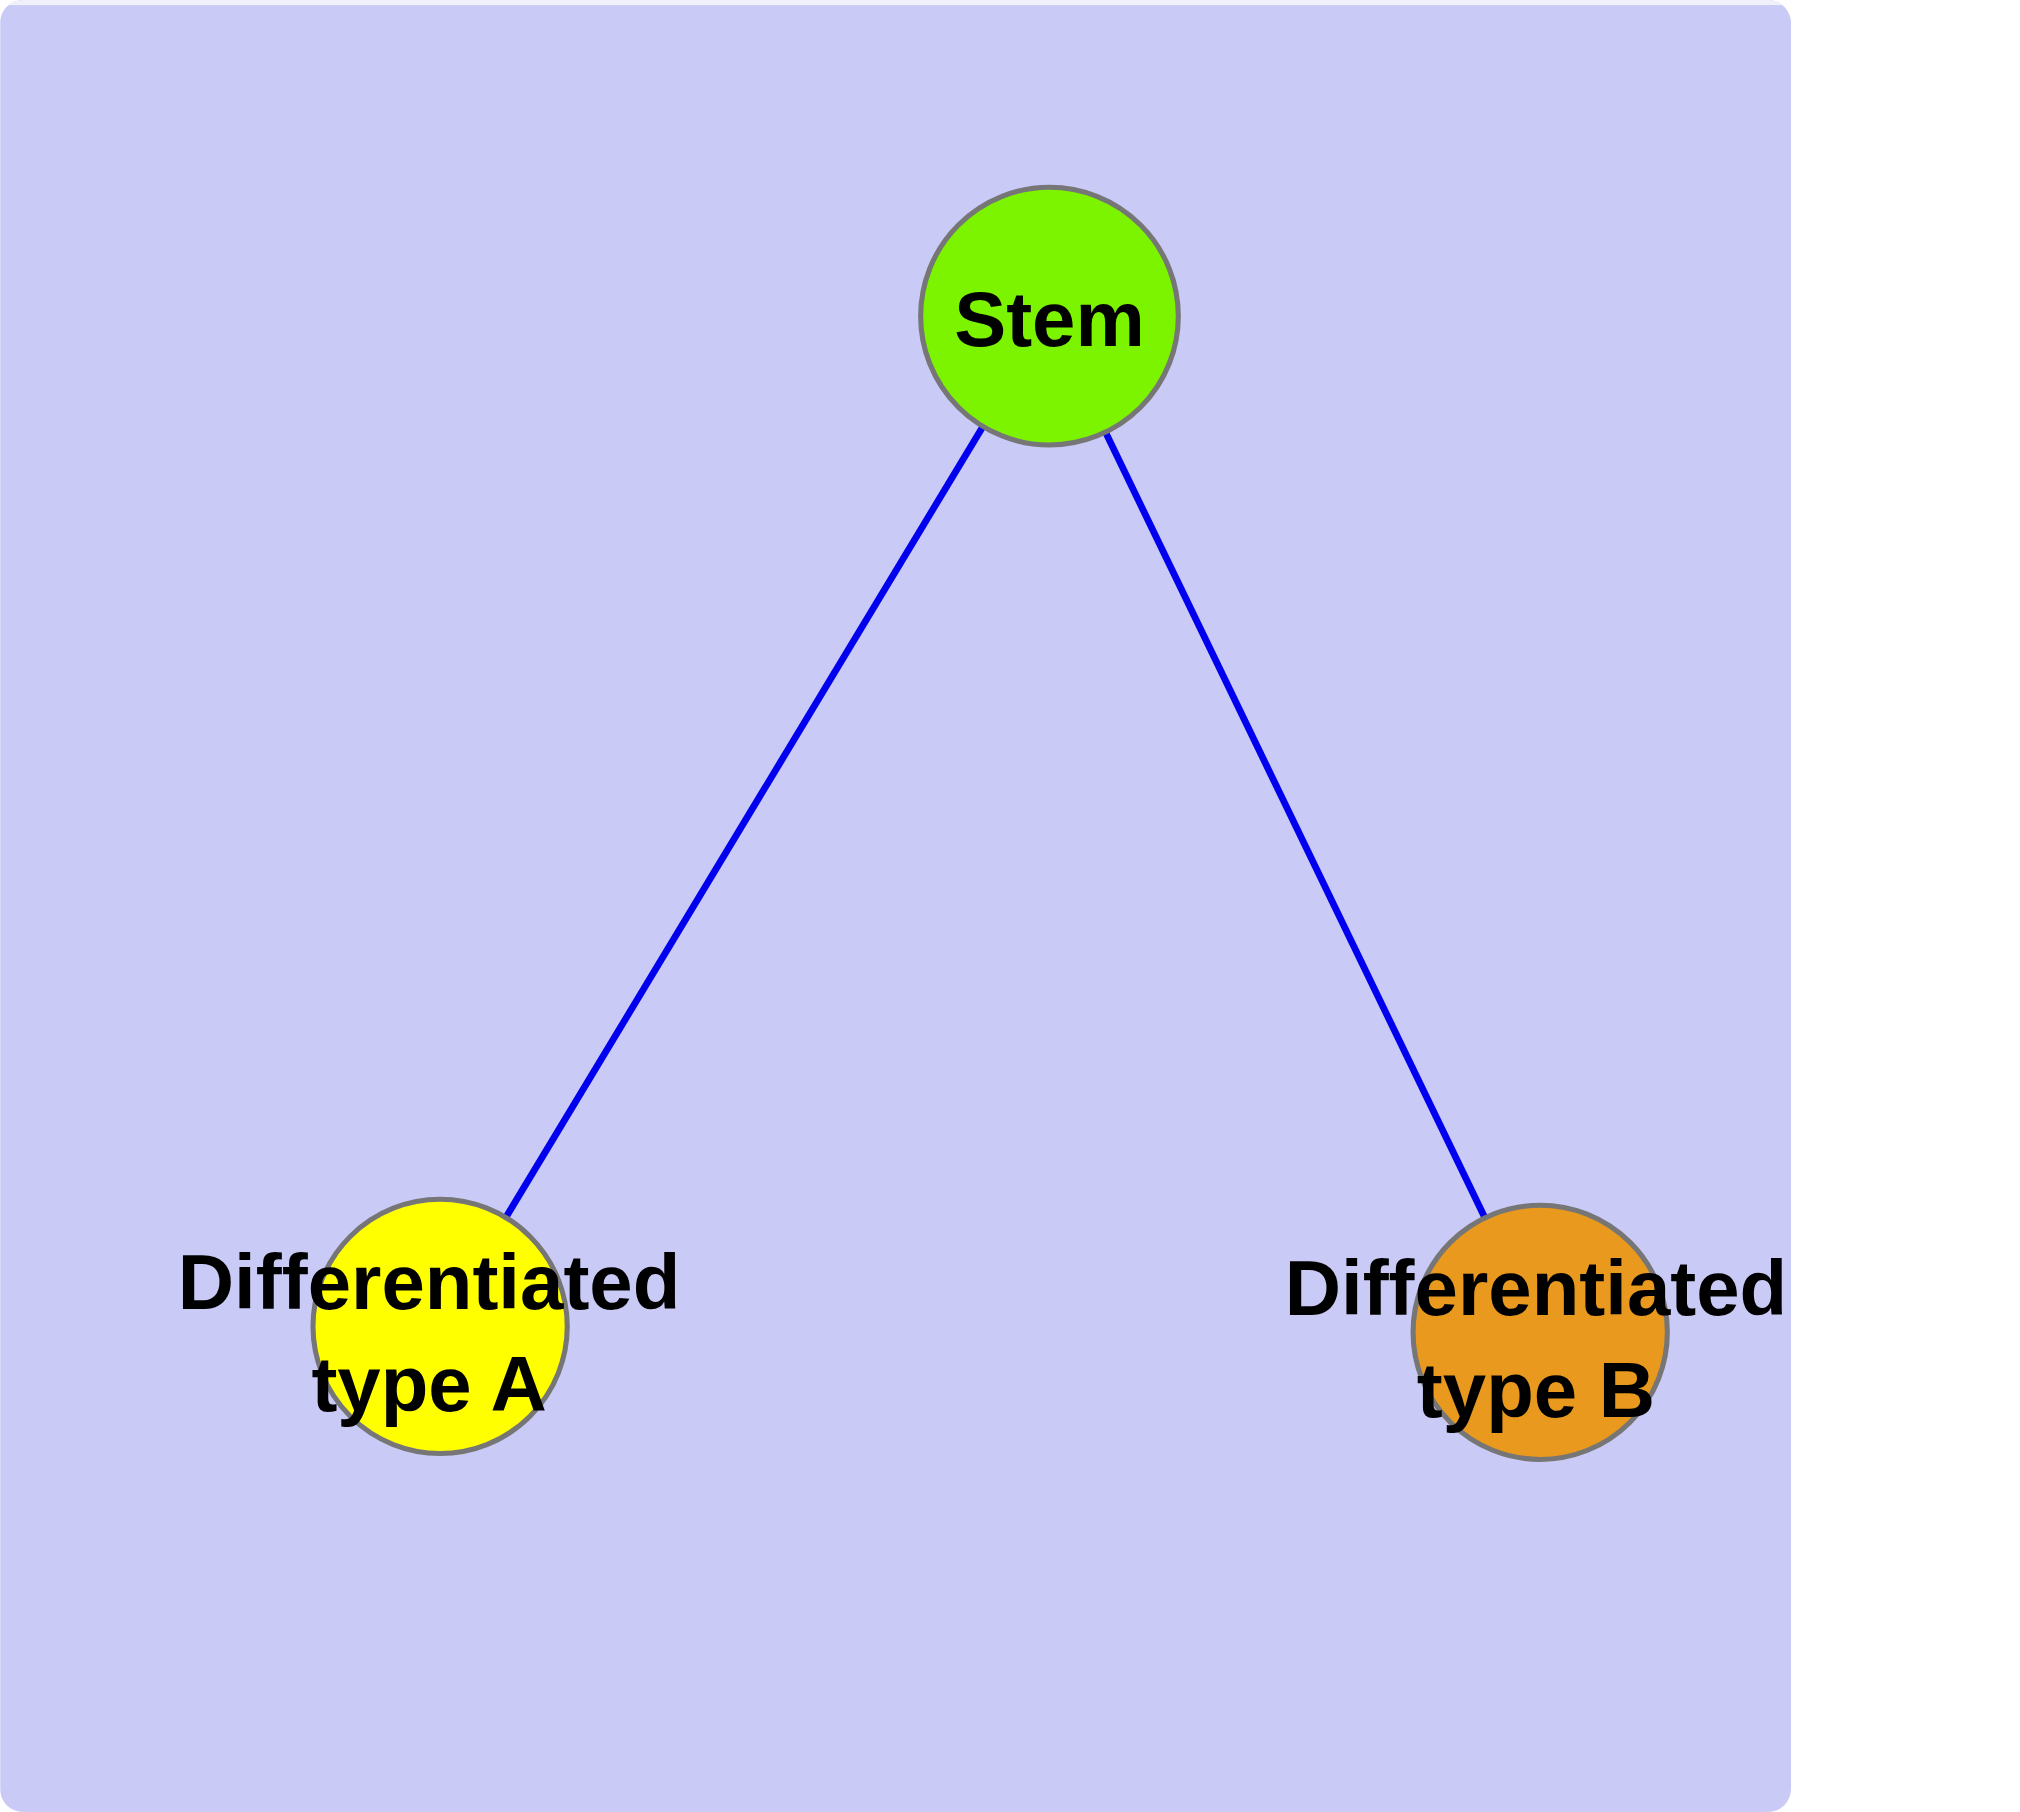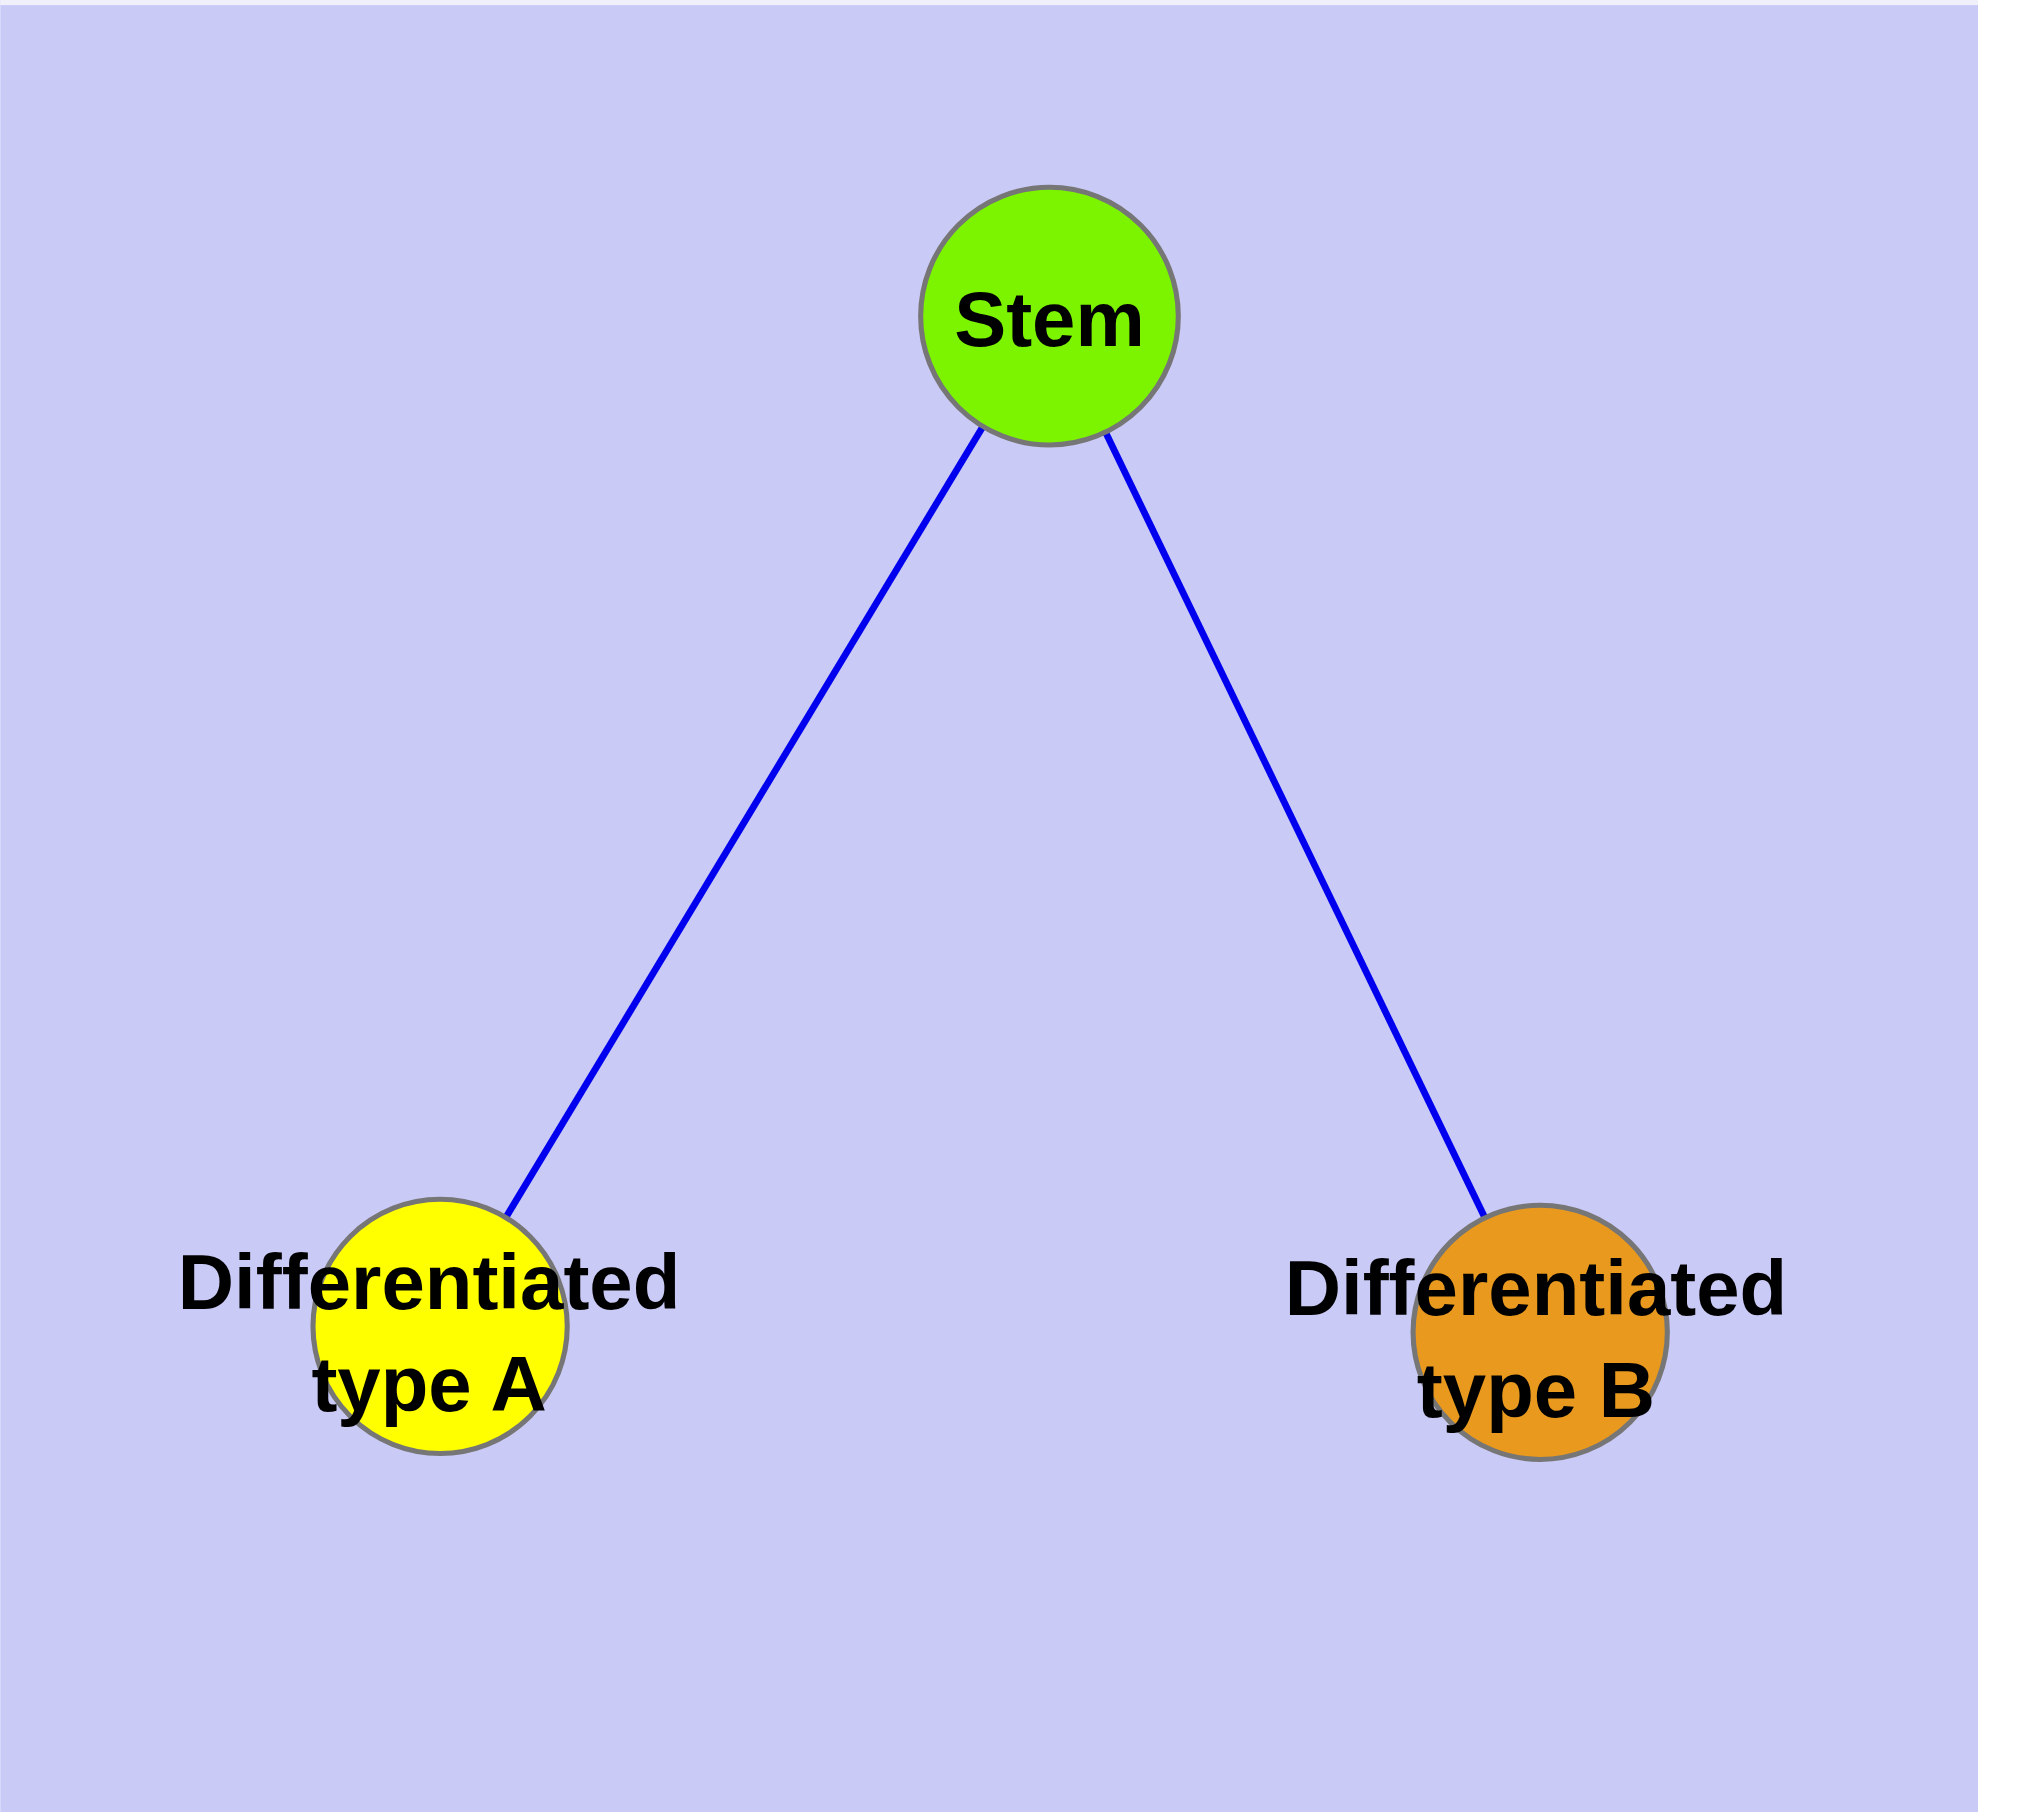--- a/index.html
+++ b/index.html
@@ -1,24 +1,25 @@
 <!DOCTYPE html>
 <html style="font-size:13.6px"><head>
 <meta charset="utf-8">
 <style>
   html, body {
     margin: 0;
     padding: 0;
     background: #ffffff;
   }
   .stage {
-    width: 1978px;
+    width: 1791px;
     height: 1812px;
     position: relative;
     overflow: hidden;
+    border-radius: 23px;
   }
   svg { display: block; }
   .node-label {
     font-family: "Liberation Sans", sans-serif;
     font-weight: bold;
     font-size: 92px;
   }
 </style>
 </head>
 <body>

